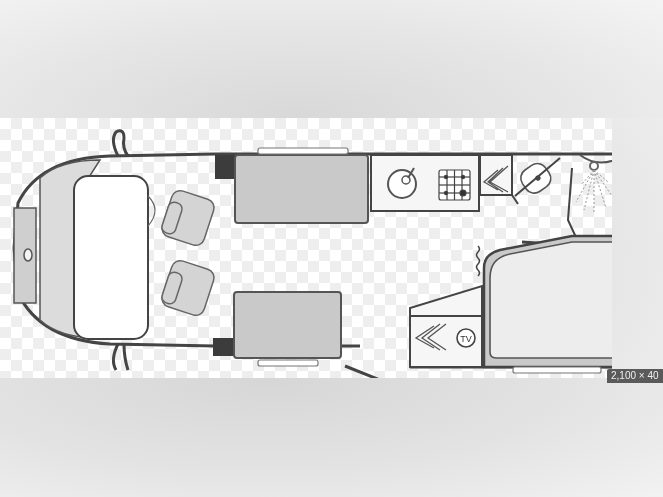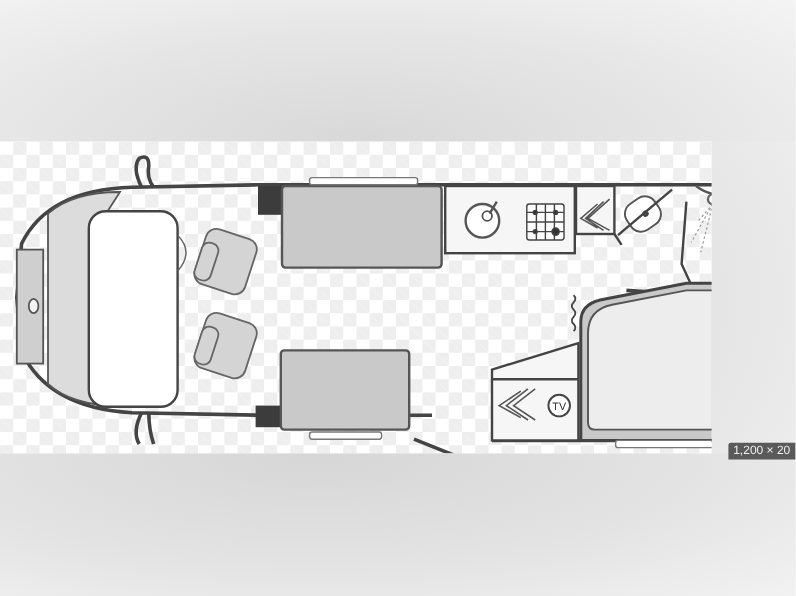--- a/index.html
+++ b/index.html
@@ -17,20 +17,21 @@
     background: radial-gradient(ellipse at 40% 0%, #d6d6d6 0%, #e3e3e3 55%, #f2f2f2 100%);
   }
   .plan-wrap {
     position:absolute; left:0; top:118px; width:593px; height:260px; overflow:hidden;
     background-color:#ffffff;
     background-image:
       linear-gradient(45deg, #eeeeee 25%, transparent 25%, transparent 75%, #eeeeee 75%),
       linear-gradient(45deg, #eeeeee 25%, transparent 25%, transparent 75%, #eeeeee 75%);
     background-size:22px 22px;
     background-position:0 0, 11px 11px;
+    padding-left:19px;
   }
   .plan-wrap svg { position:absolute; left:0; top:0; }
   .dim-badge {
     position:absolute; right:0; top:369px; height:14px; padding:0 4px;
     background:#5a5a5a; color:#f0f0f0; font-size:10px; line-height:14px;
     border-radius:2px 0 0 0; white-space:nowrap; overflow:hidden; width:48px;
   }
 </style>
 </head>
 <body>
@@ -144,13 +145,13 @@
       <path d="M410 190 L410 249 L482 249 L482 168 Z" fill="#f6f6f6" stroke="#444" stroke-width="2"></path>
       <line x1="410" y1="198" x2="482" y2="198" stroke="#444" stroke-width="2"></line>
       <path d="M446 206 L428 220 L446 232 M440 206 L422 220 L440 232 M434 208 L416 220 L434 230" fill="none" stroke="#555" stroke-width="1.3"></path>
       <circle cx="466" cy="220" r="9" fill="#fff" stroke="#444" stroke-width="1.6"></circle>
       <text x="466" y="223.5" text-anchor="middle" font-size="9" font-family="Liberation Sans, sans-serif" fill="#333">TV</text>
     </g>
   </svg>
 </div>
 
 <div class="band-bottom"></div>
-<div class="dim-badge">1,200 × 20</div>
+<div class="dim-badge">2,100 × 40</div>
 
 </body></html>

